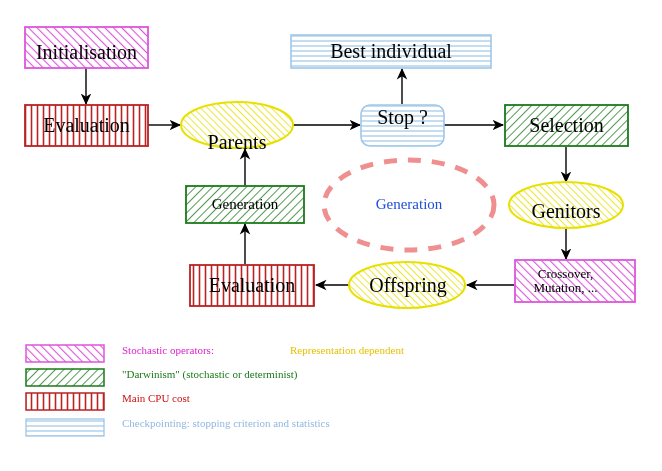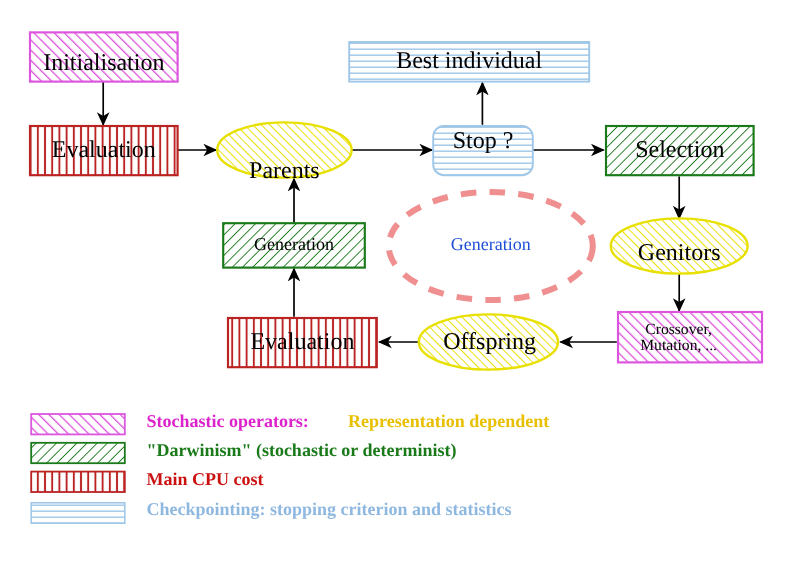--- a/index.html
+++ b/index.html
@@ -31,22 +31,22 @@
     color: #000000;
     pointer-events: none;
     line-height: 1.05;
   }
   .lbl-big   { font-size: 20px; }
   .lbl-small { font-size: 13px; }
   .lbl-gen   { font-size: 15px; color: #1d4ed8; }
 
   .legend-text {
     position: absolute;
-    font-size: 15px;
-    font-weight: bold;
+    font-size: 11px;
+    font-weight: normal;
     white-space: nowrap;
     font-family: "Liberation Serif", "DejaVu Serif", serif;
   }
 </style>
 </head>
 <body>
 
 <svg id="canvas" viewBox="0 0 662 471" xmlns="http://www.w3.org/2000/svg">
   <defs>
 

